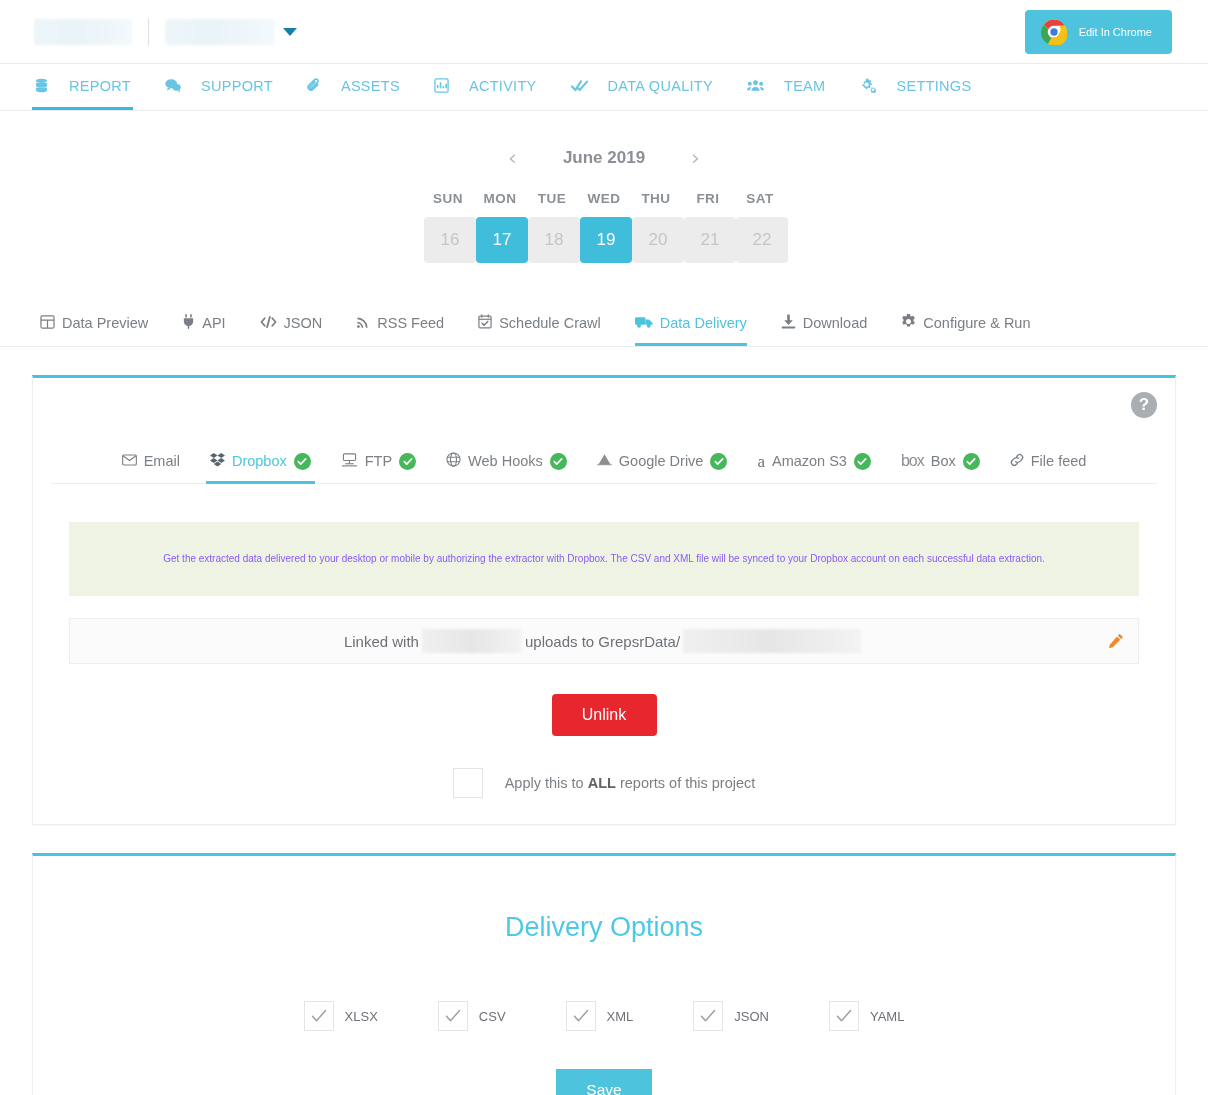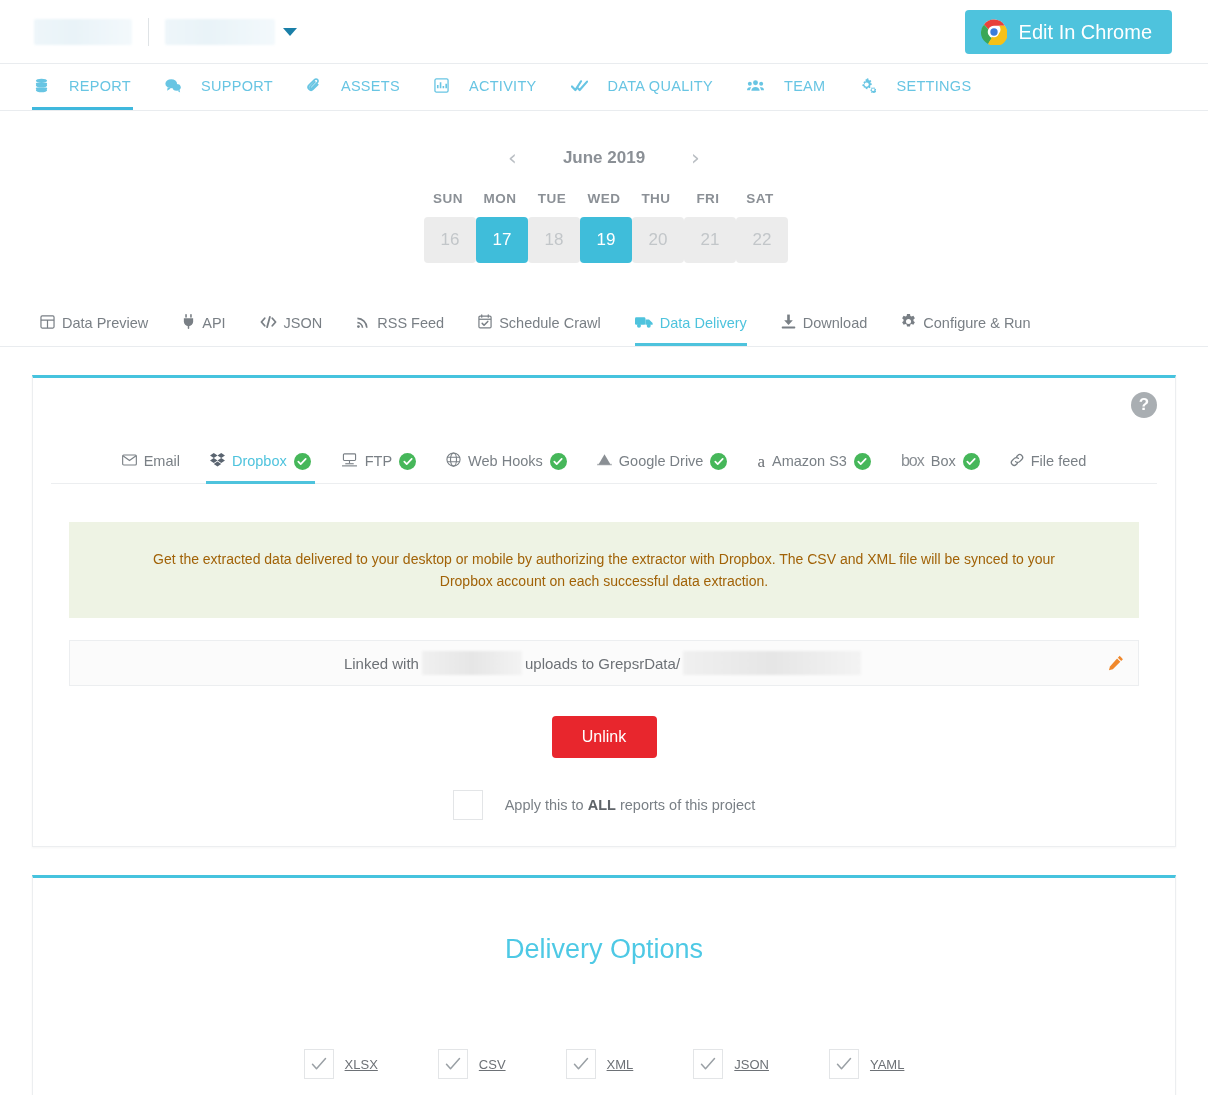--- a/index.html
+++ b/index.html
@@ -37,21 +37,21 @@
   }
   .edit-chrome-btn {
     position: absolute; right: 36px; top: 10px;
     background: #4ec3dd;
     color: #fff;
     border: none;
     border-radius: 4px;
     height: 44px;
     padding: 0 20px 0 16px;
     display: flex; align-items: center; gap: 12px;
-    font-size: 20px;
+    font-size: 11px;
     cursor: pointer;
     font-family: "Liberation Sans", sans-serif;
   }
   .chrome-logo { width: 26px; height: 26px; flex: none; }
 
   
   .mainnav {
     border-top: 1px solid #e9ecef;
     border-bottom: 1px solid #e9ecef;
     height: 48px;
@@ -153,22 +153,22 @@
     position: absolute; right: 18px; top: 14px;
     width: 26px; height: 26px; border-radius: 50%;
     background: #a9aeb2; color: #fff;
     display: flex; align-items: center; justify-content: center;
     font-size: 17px; font-weight: bold; cursor: pointer;
   }
 
   .info-banner {
     margin: 38px 18px 0 18px;
     background: #eef3e4;
-    color: #a16207;
-    font-size: 14px;
+    color: #8b5cf6;
+    font-size: 10px;
     line-height: 22px;
     text-align: center;
     padding: 26px 60px;
   }
   .linked-row {
     margin: 22px 18px 0 18px;
     background: #fbfbfb;
     border: 1px solid #eceef0;
     height: 46px;
     display: flex; align-items: center; justify-content: center;
@@ -208,22 +208,22 @@
     display: flex; align-items: center; justify-content: center;
   }
 
   
   .panel2-inner { padding: 34px 18px 40px 18px; text-align: center; }
   .do-title {
     color: #4ec9e5; font-size: 27px; font-weight: normal;
     margin: 22px 0 0 0;
   }
   .fmt-row {
-    margin-top: 84px;
-    display: flex; justify-content: center; align-items: center; gap: 0; text-decoration: underline;
+    margin-top: 58px;
+    display: flex; justify-content: center; align-items: center; gap: 0;
   }
   .fmt-item {
     display: flex; align-items: center; gap: 11px;
     margin: 0 30px;
   }
   .fmt-label { font-size: 13px; color: #6d7176; }
   .save-btn {
     margin-top: 38px;
     background: #4ec3dd; color: #fff;
     border: none; border-radius: 0;

